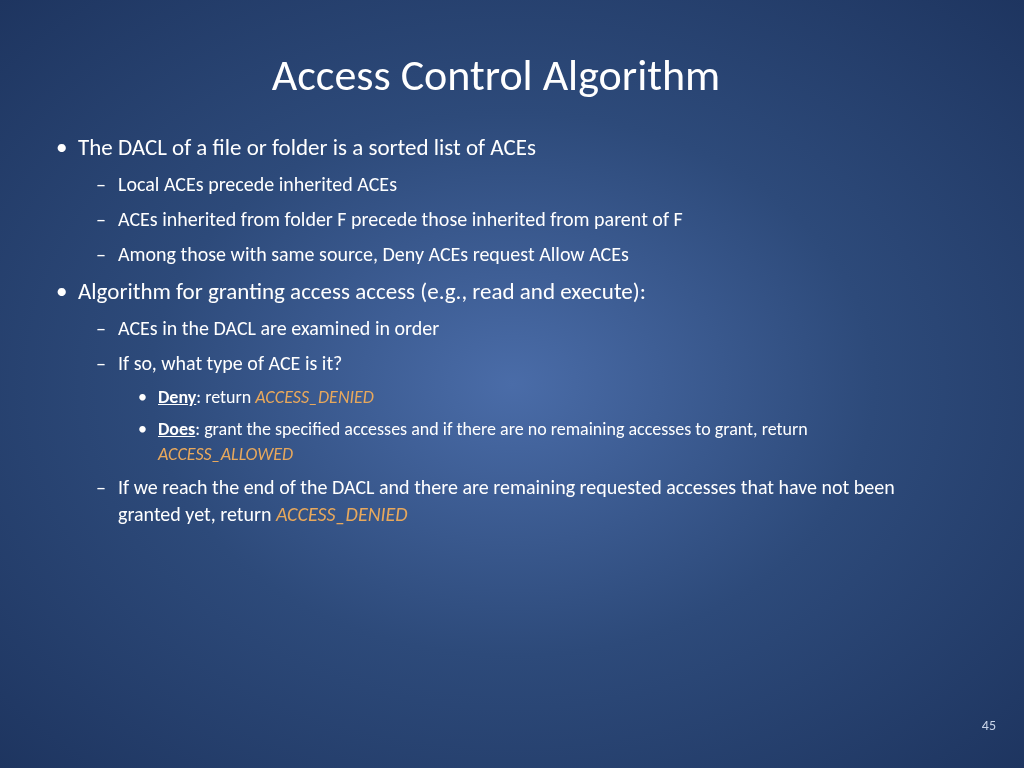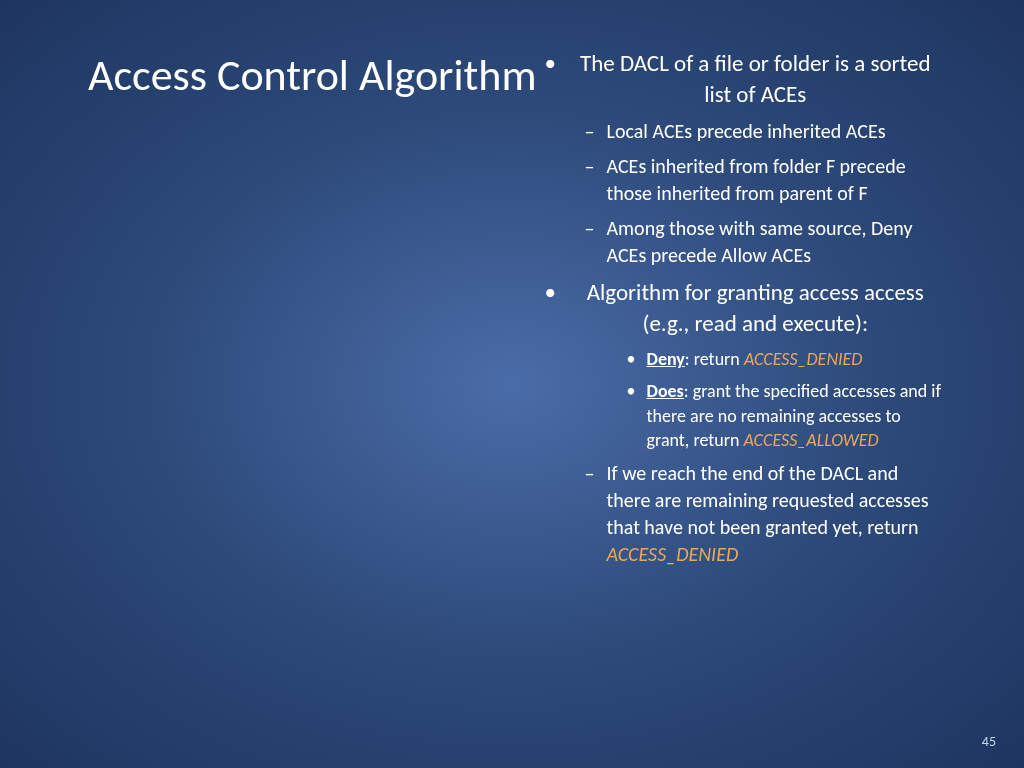--- a/index.html
+++ b/index.html
@@ -6,39 +6,38 @@
     html, body { width: 1024px; height: 768px; overflow: hidden; }
     body {
       background: radial-gradient(ellipse at center, #4a6ca8 0%, #2d4a7a 50%, #1e3560 100%);
       font-family: Calibri, 'Segoe UI', Arial, sans-serif;
       color: #ffffff;
       position: relative;
     }
     .slide {
       width: 100%;
       height: 100%;
-      padding: 48px 80px 40px 88px;
+      padding: 48px 80px 40px 48px;
       display: flex;
-      flex-direction: row;
+      flex-direction: column;
     }
     .title {
       font-size: 44px;
       font-weight: 400;
       text-align: center;
       margin-bottom: 30px;
     }
     .content { flex: 1; }
     ul { list-style: none; }
     .l1 {
       font-size: 23px;
       margin-bottom: 8px;
       padding-left: 30px;
       position: relative;
       line-height: 1.35;
-      text-align: center;
     }
     .l1::before {
       content: "•";
       position: absolute;
       left: 8px;
       top: 0;
     }
     .l2 {
       font-size: 20px;
       margin-bottom: 8px;
@@ -62,37 +61,39 @@
     .l3::before {
       content: "•";
       position: absolute;
       left: 90px;
       top: 0;
     }
     .accent { color: #e8a85c; font-style: italic; }
     .bold { font-weight: bold; text-decoration: underline; }
     .page-num {
       position: absolute;
-      bottom: 18px;
+      bottom: 34px;
       right: 28px;
       font-size: 14px;
       color: #c8d4e8;
     }
   </style>
 </head>
 <body>
 
 <div class="slide">
   <h1 class="title">Access Control Algorithm</h1>
   <div class="content">
     <ul>
       <li class="l1">The DACL of a file or folder is a sorted list of ACEs</li>
       <li class="l2">Local ACEs precede inherited ACEs</li>
       <li class="l2">ACEs inherited from folder F precede those inherited from parent of F</li>
-      <li class="l2">Among those with same source, Deny ACEs precede Allow ACEs</li>
+      <li class="l2">Among those with same source, Deny ACEs request Allow ACEs</li>
       <li class="l1">Algorithm for granting access access (e.g., read and execute):</li>
+      <li class="l2">ACEs in the DACL are examined in order</li>
+      <li class="l2">If so, what type of ACE is it?</li>
       <li class="l3"><span class="bold">Deny</span><span>: return </span><span class="accent">ACCESS_DENIED</span></li>
       <li class="l3"><span class="bold">Does</span><span>: grant the specified accesses and if there are no remaining accesses to grant, return </span><span class="accent">ACCESS_ALLOWED</span></li>
       <li class="l2"><span>If we reach the end of the DACL and there are remaining requested accesses that have not been granted yet, return </span><span class="accent">ACCESS_DENIED</span></li>
     </ul>
   </div>
   <div class="page-num">45</div>
 </div>
 
 </body></html>

